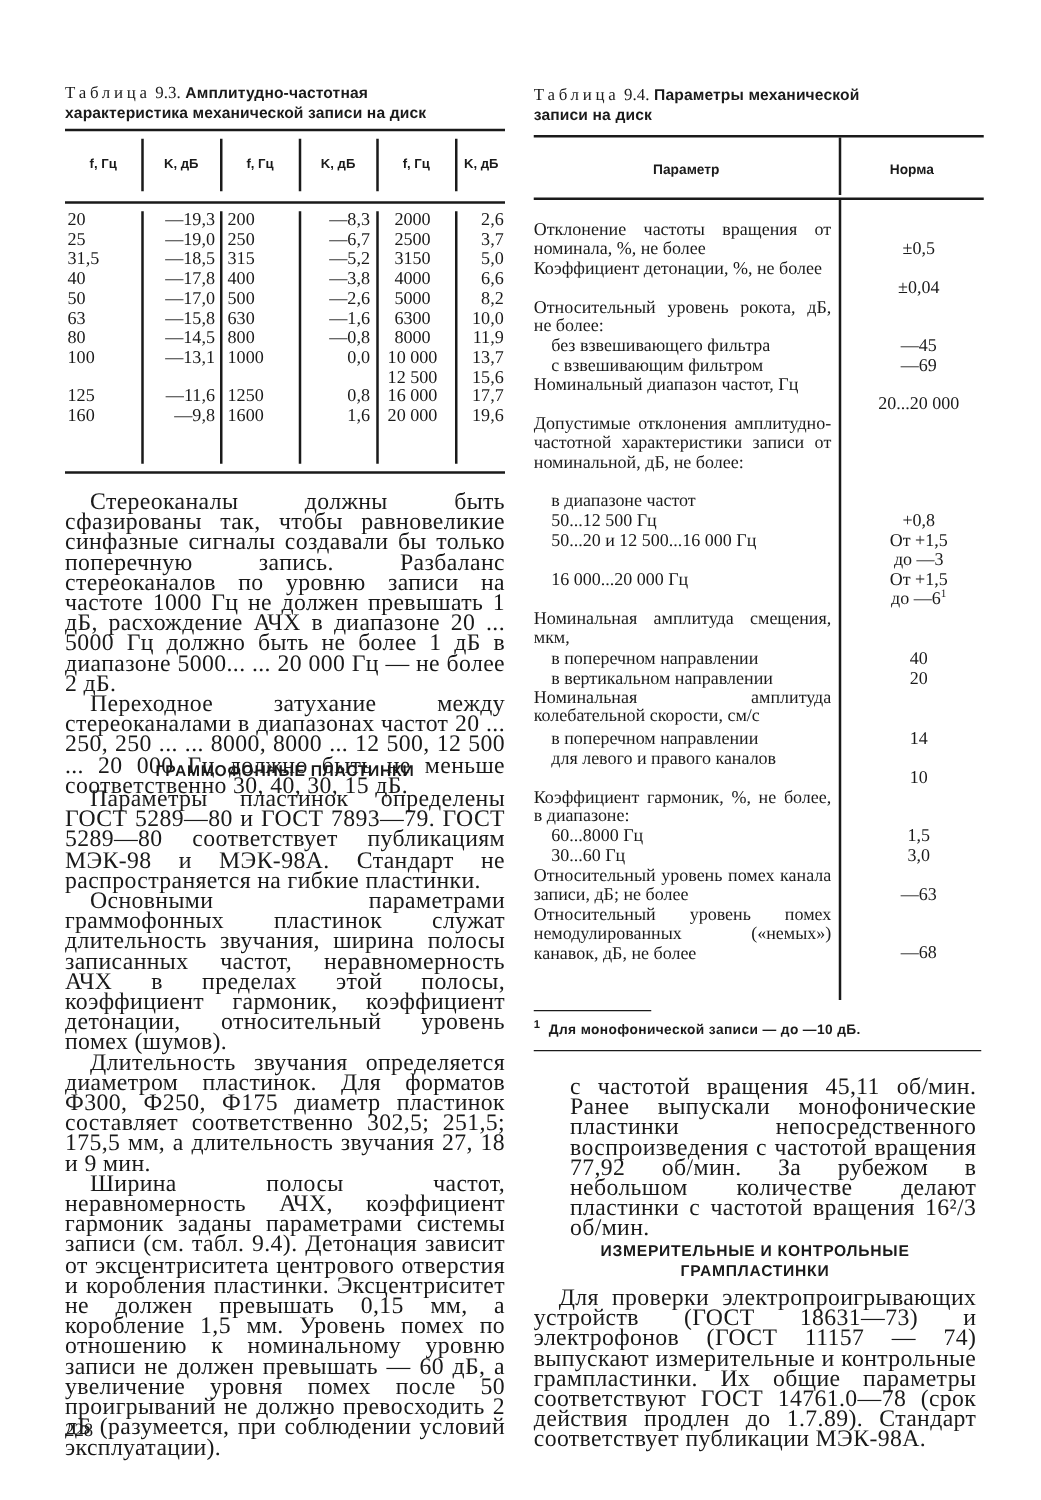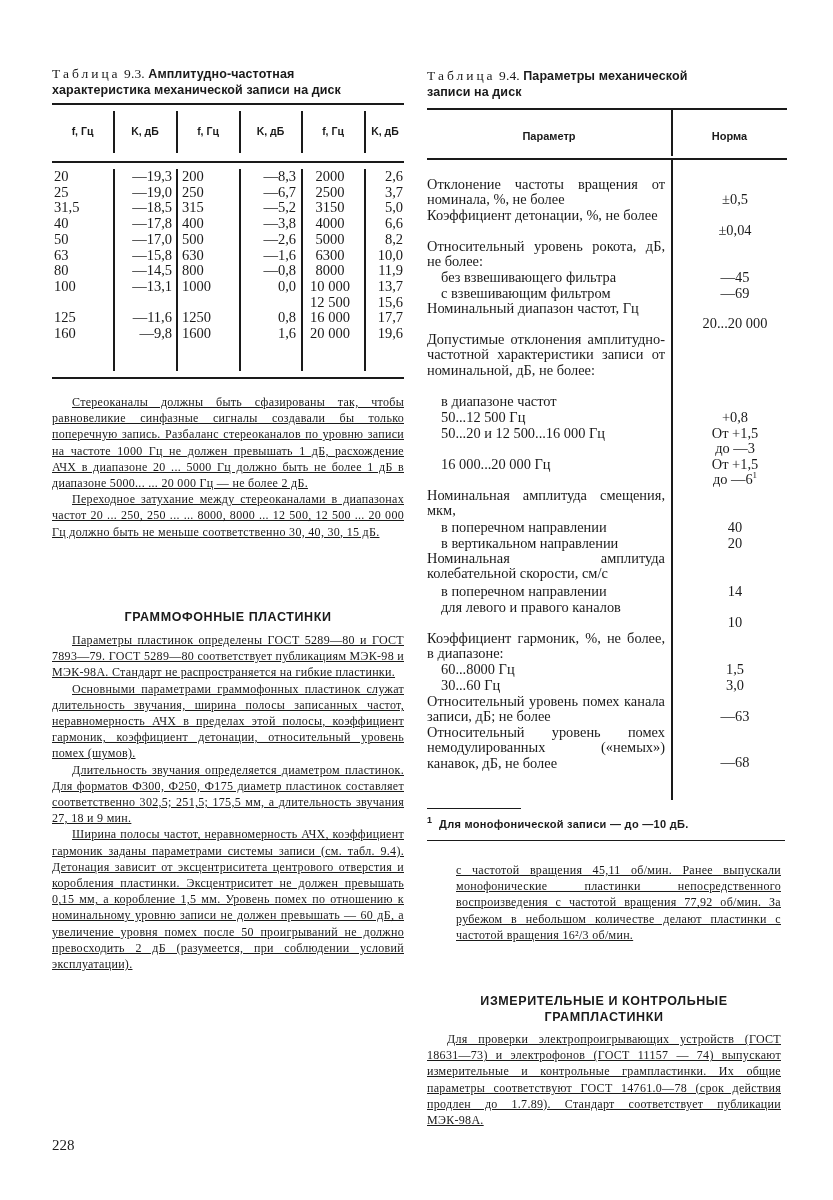--- a/index.html
+++ b/index.html
@@ -15,22 +15,22 @@
 
   .rule { position: absolute; height: 2px; background: #1a1a1a; }
   .rule.thin { height: 1px; }
   .vline { position: absolute; width: 1.5px; background: #1a1a1a; }
 
   .t93 { position: absolute; left: 0; top: 103px; width: 352px; height: 277px; }
   .t93 .hdr { position: absolute; top: 22px; font-family: "Liberation Sans", sans-serif;
               font-weight: bold; font-size: 10.5px; text-align: center; }
   .t93 .cell { position: absolute; font-size: 14.5px; line-height: 15.7px; white-space: pre; }
 
-  .para { position: absolute; font-size: 12px; line-height: 16.2px; text-align: justify;
-          text-align-last: left; letter-spacing: 0.3px; text-decoration: underline; }
+  .para { position: absolute; font-size: 19px; line-height: 16.2px; text-align: justify;
+          text-align-last: left; letter-spacing: 0.3px; }
   .para p { margin: 0; text-indent: 20px; }
   .heading { position: absolute; font-family: "Liberation Sans", sans-serif; font-weight: bold;
              font-size: 12.5px; letter-spacing: 0.6px; text-align: center; line-height: 16px; }
 
   .t94 { position: absolute; left: 0; top: 100px; width: 368px; }
   .t94 .hdr { position: absolute; top: 30px; font-family: "Liberation Sans", sans-serif;
               font-weight: bold; font-size: 11px; text-align: center; }
   .t94 .row { position: absolute; left: 0; width: 368px; font-size: 14.4px; line-height: 15.4px; }
   .t94 .param { position: absolute; left: 0; width: 238px; text-align: justify; text-align-last: left; }
   .t94 .param.ind { left: 14px; width: 224px; }

